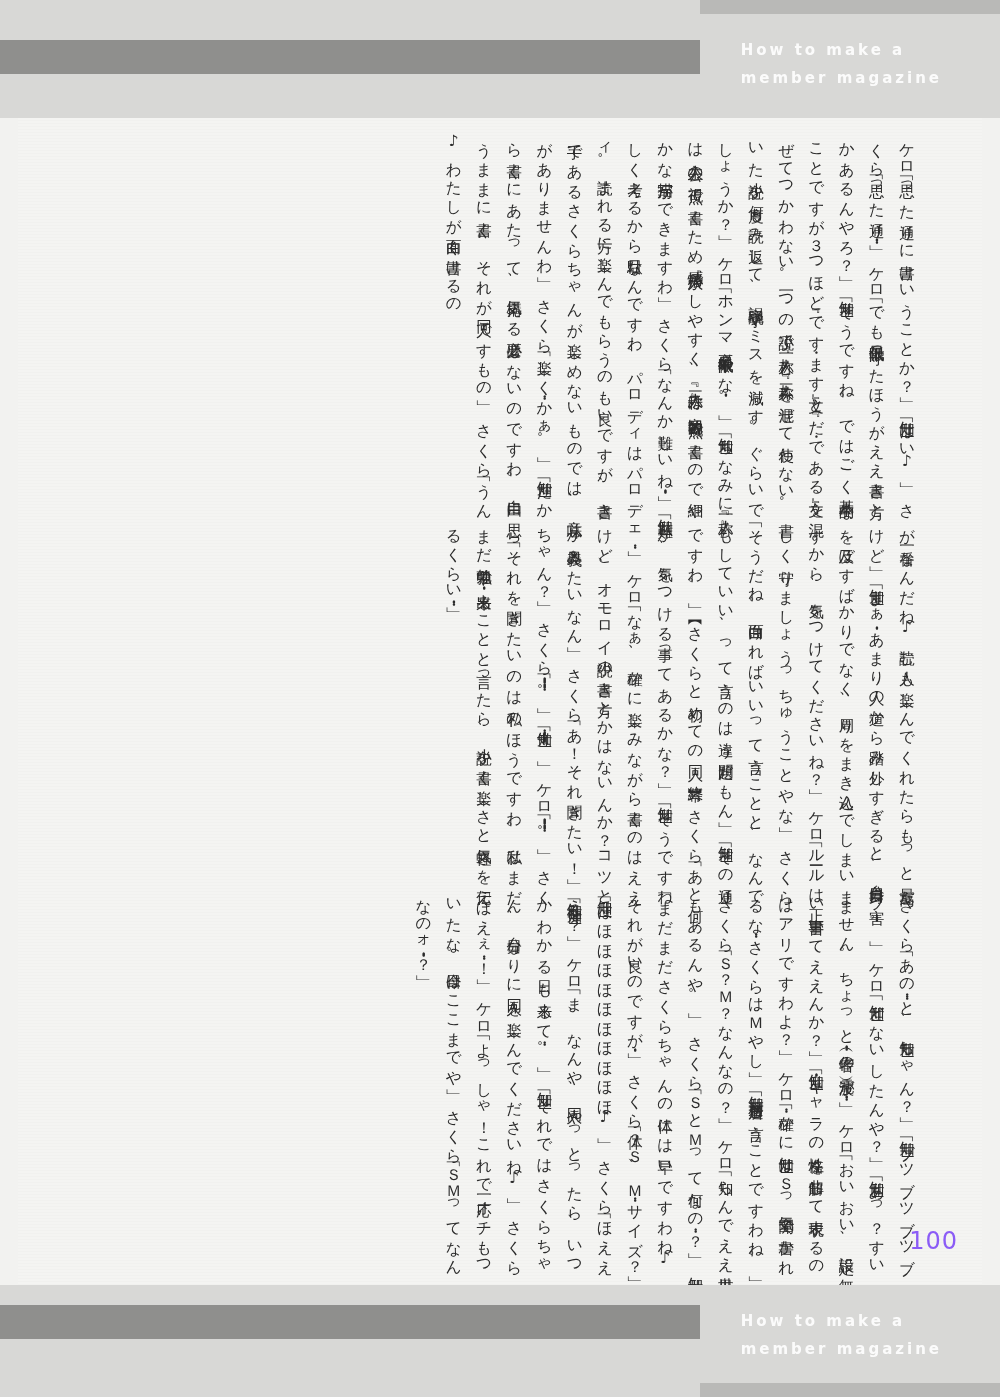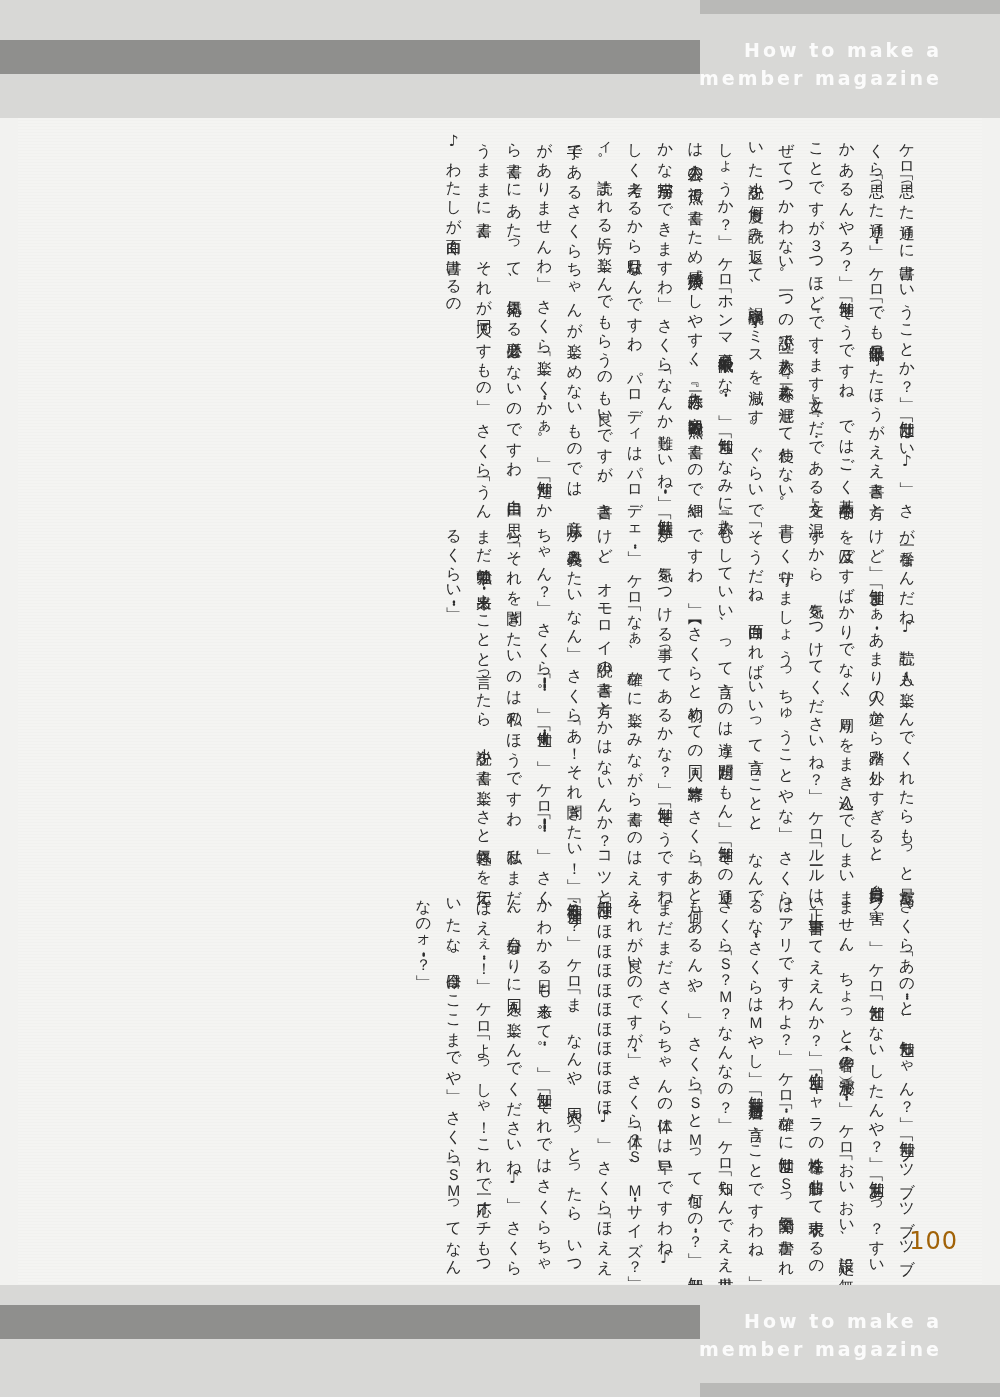--- a/index.html
+++ b/index.html
@@ -33,25 +33,25 @@
   .band-dark.t1 { left: 0;   top: 40px;  width: 700px; height: 34px; }
   .band-dark.t2 { left: 700px; top: 0px; width: 300px; height: 14px;  background:#b9b9b7;}
   .band-dark.b1 { left: 0;   bottom: 58px; width: 700px; height: 34px; }
   .band-dark.b2 { left: 700px; bottom: 0; width: 300px; height: 14px; background:#b9b9b7;}
 
   .band-title {
     position: absolute;
     right: 58px;
     color: #ffffff;
     font-family: "DejaVu Sans", sans-serif;
-    font-size: 19px;
+    font-size: 15px;
     font-weight: bold;
     letter-spacing: 3px;
     line-height: 28px;
-    text-align: right;
+    text-align: left;
     opacity: 0.92;
     white-space: pre-line;
   }
   .band-title.top { top: 36px; }
   .band-title.bottom { bottom: 34px; }
 
   
   .sheet {
     position: absolute;
     left: 18px;
@@ -84,21 +84,21 @@
     padding: 0;
     text-indent: 0;
   }
 
   .page-number {
     position: absolute;
     right: 42px;
     bottom: 142px;
     font-family: "DejaVu Sans", sans-serif;
     font-size: 24px;
-    color: #a16207;
+    color: #8b5cf6;
     letter-spacing: 1px;
   }
 
   
   .grain {
     position: absolute;
     inset: 0;
     pointer-events: none;
     background:
       repeating-linear-gradient(0deg, rgba(0,0,0,0.012) 0px, rgba(0,0,0,0.012) 1px, rgba(255,255,255,0) 1px, rgba(255,255,255,0) 3px);

